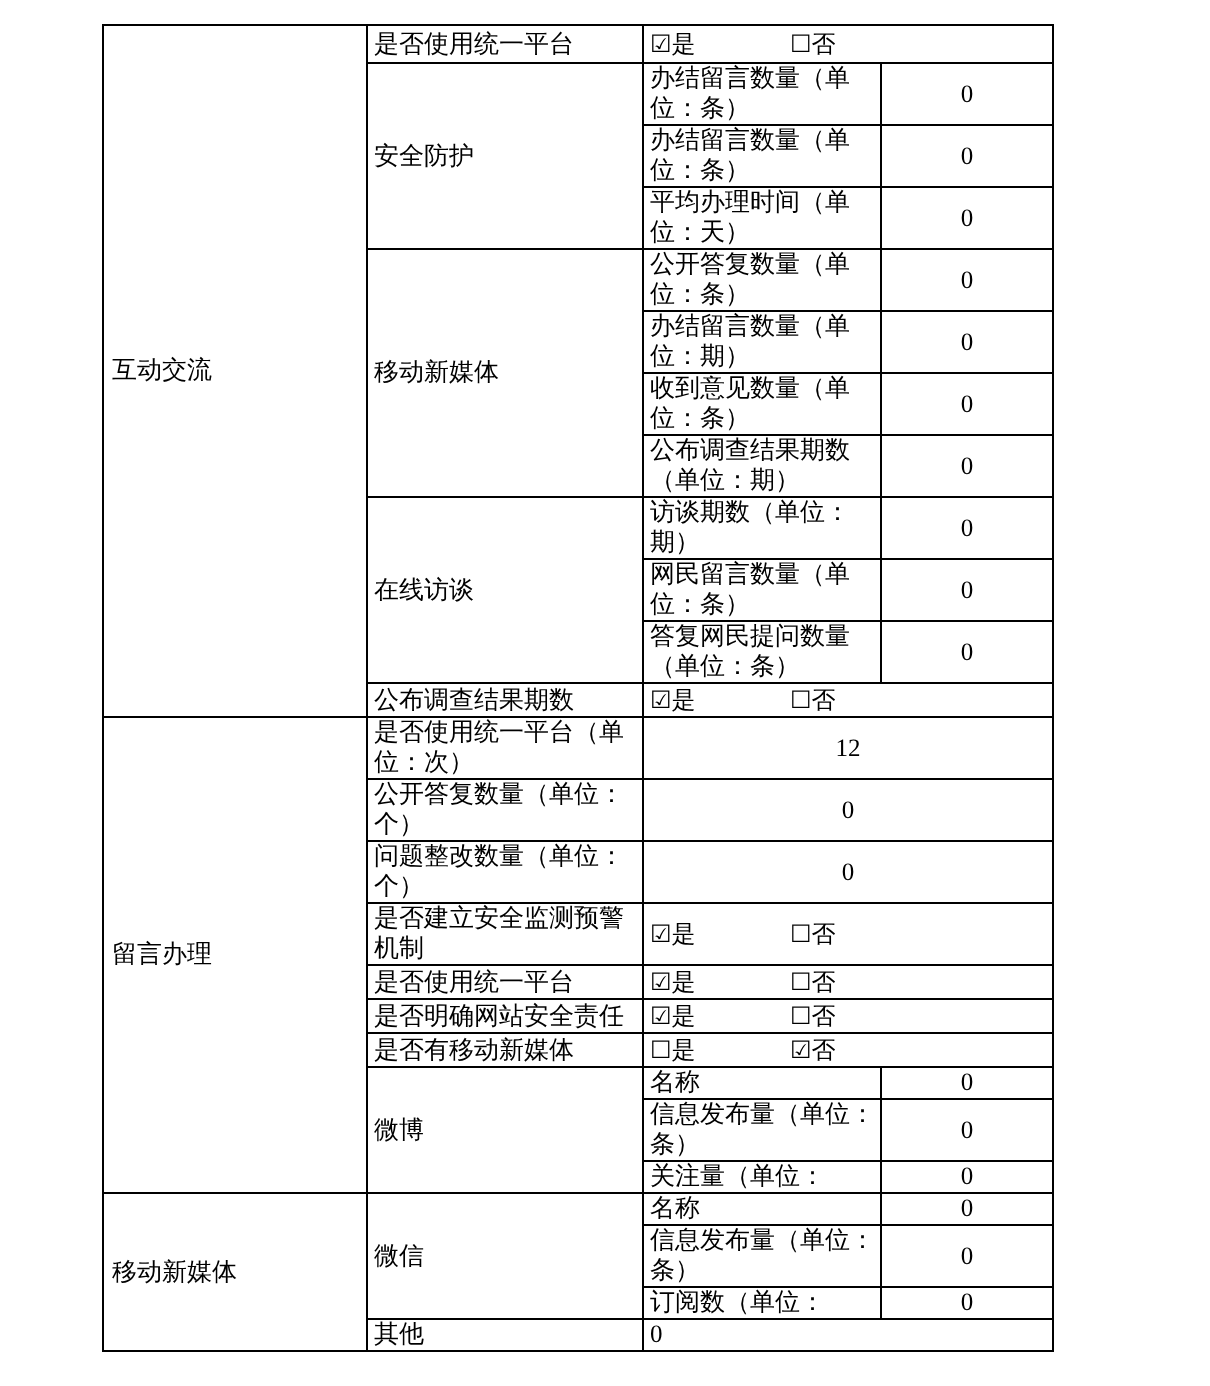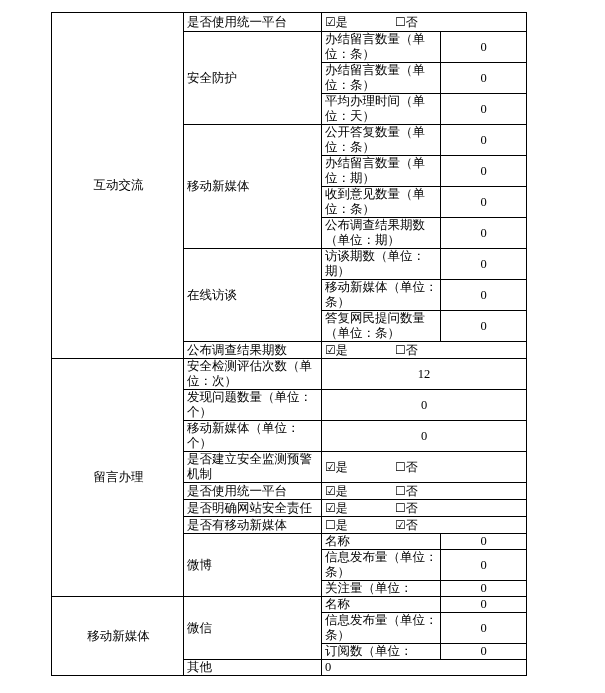--- a/index.html
+++ b/index.html
@@ -12,21 +12,21 @@
     border-collapse:collapse;table-layout:fixed;
   }
   td{
     border:1px solid #000;
     font-size:12.5px;line-height:15px;
     padding:0 2px 0 3px;
     vertical-align:middle;
     overflow:hidden;
     word-break:normal;
   }
-  td.grp{padding-left:4px;text-align:center;}
+  td.grp{padding-left:4px;}
   td.val{text-align:center;padding:0;}
   td.val-left{text-align:left;padding-left:3px;}
   td.chk{padding-left:3px;white-space:nowrap;}
   .box-span{font-family:"DejaVu Sans","Liberation Sans",sans-serif;font-size:12px;}
   .yn-first{display:inline-block;width:70px;}
   tr.h19{height:19px;}
   tr.h17{height:17px;}
   tr.h16{height:16px;}
   tr.h31{height:31px;}
 </style>
@@ -82,46 +82,46 @@
       <td>公布调查结果期数（单位：期）</td>
       <td class="val">0</td>
     </tr>
 
     <tr class="h31">
       <td rowspan="3">在线访谈</td>
       <td>访谈期数（单位：期）</td>
       <td class="val">0</td>
     </tr>
     <tr class="h31">
-      <td>移动新媒体（单位：条）</td>
+      <td>网民留言数量（单位：条）</td>
       <td class="val">0</td>
     </tr>
     <tr class="h31">
       <td>答复网民提问数量（单位：条）</td>
       <td class="val">0</td>
     </tr>
 
     <tr class="h17">
       <td>公布调查结果期数</td>
       <td class="chk" colspan="2">
         <span class="box-span yn-first">☑是</span><span class="box-span">☐否</span>
       </td>
     </tr>
 
     <tr class="h31">
       <td class="grp" rowspan="10">留言办理</td>
-      <td>安全检测评估次数（单位：次）</td>
+      <td>是否使用统一平台（单位：次）</td>
       <td class="val" colspan="2">12</td>
     </tr>
     <tr class="h31">
-      <td>发现问题数量（单位：个）</td>
+      <td>公开答复数量（单位：个）</td>
       <td class="val" colspan="2">0</td>
     </tr>
     <tr class="h31">
-      <td>移动新媒体（单位：个）</td>
+      <td>问题整改数量（单位：个）</td>
       <td class="val" colspan="2">0</td>
     </tr>
     <tr class="h31">
       <td>是否建立安全监测预警机制</td>
       <td class="chk" colspan="2">
         <span class="box-span yn-first">☑是</span><span class="box-span">☐否</span>
       </td>
     </tr>
     <tr class="h17">
       <td>是否使用统一平台</td>

